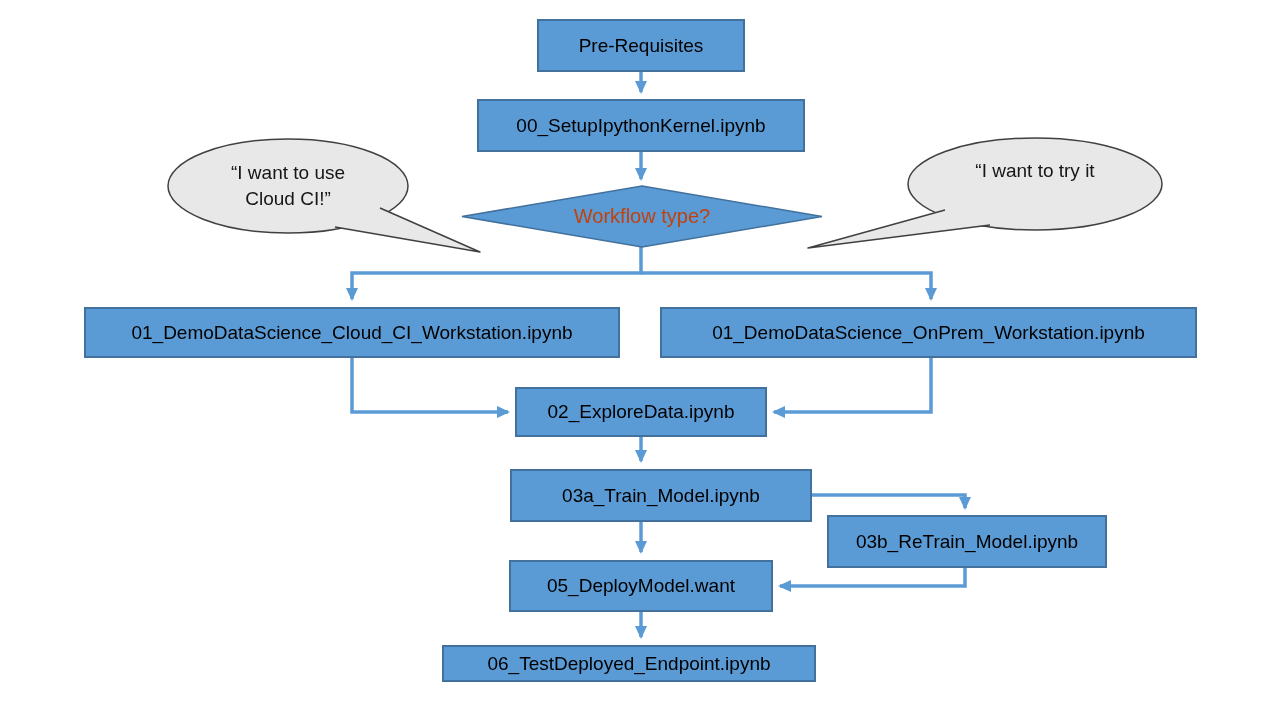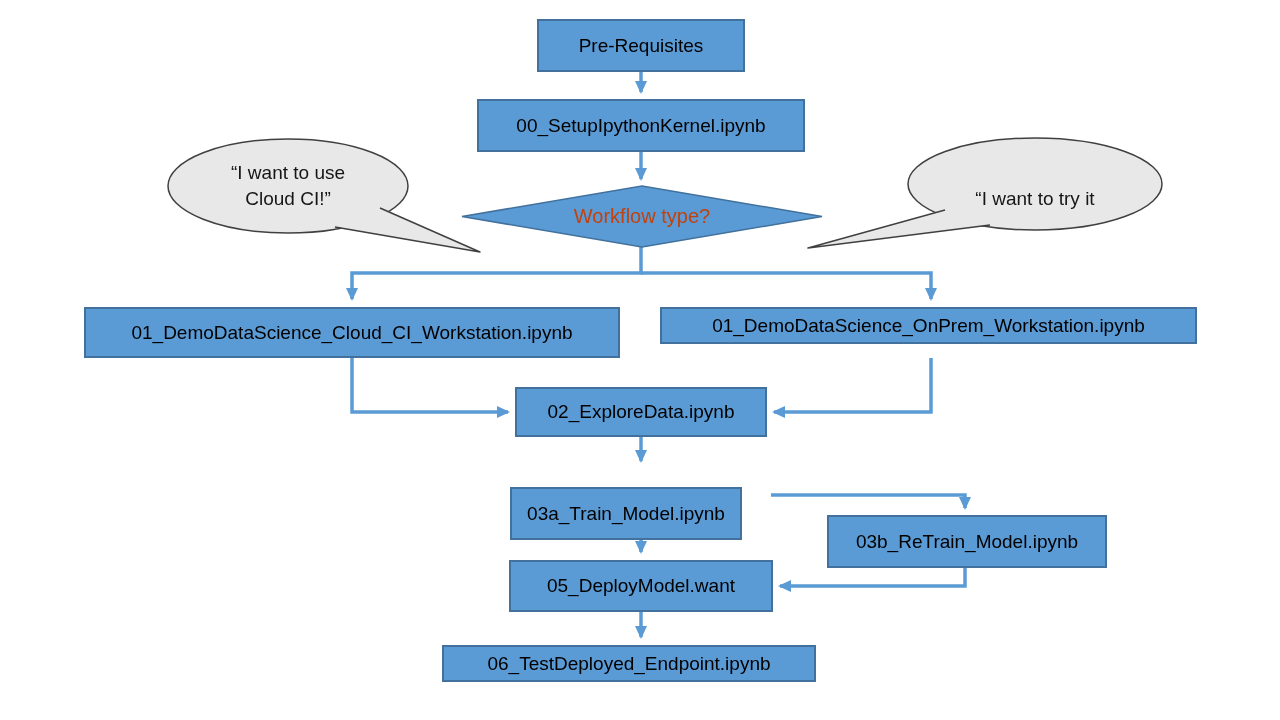--- a/index.html
+++ b/index.html
@@ -64,21 +64,21 @@
       <div>“I want to use</div>
       <div>Cloud CI!”</div>
     </div>
   </div>
 
   <div class="bubble" style="left:790px; top:130px; width:380px; height:130px">
     <svg width="380" height="130">
       <ellipse cx="245" cy="54" rx="127" ry="46" fill="#e9e8e8" stroke="#404040" stroke-width="1.5"></ellipse>
       <path d="M155,80 L18,118 L200,95" fill="#e9e8e8" stroke="#404040" stroke-width="1.5" stroke-linejoin="round"></path>
     </svg>
-    <div class="bubble-text" style="left:118px; top:28px; width:254px;margin-top:28px;">
+    <div class="bubble-text" style="left:118px; top:28px; width:254px;">
       <div>“I want to try it</div>
     </div>
   </div>
 
   <div class="node" style="left:537px; top:19px; width:208px; height:53px">
     <span>Pre-Requisites</span>
   </div>
 
   <div class="node" style="left:477px; top:99px; width:328px; height:53px">
     <span>00_SetupIpythonKernel.ipynb</span>
@@ -88,29 +88,29 @@
     <svg width="364" height="63">
       <polygon points="182,1 362,31.5 182,62 2,31.5" fill="#5b9bd5" stroke="#41719c" stroke-width="1.5"></polygon>
     </svg>
     <span class="dlabel">Workflow type?</span>
   </div>
 
   <div class="node" style="left:84px; top:307px; width:536px; height:51px">
     <span>01_DemoDataScience_Cloud_CI_Workstation.ipynb</span>
   </div>
 
-  <div class="node" style="left:660px; top:307px; width:537px; height:37px">
+  <div class="node" style="left:660px; top:307px; width:537px; height:51px">
     <span>01_DemoDataScience_OnPrem_Workstation.ipynb</span>
   </div>
 
   <div class="node" style="left:515px; top:387px; width:252px; height:50px">
     <span>02_ExploreData.ipynb</span>
   </div>
 
-  <div class="node" style="left:510px; top:487px; width:232px; height:53px">
+  <div class="node" style="left:510px; top:469px; width:302px; height:53px">
     <span>03a_Train_Model.ipynb</span>
   </div>
 
   <div class="node" style="left:827px; top:515px; width:280px; height:53px">
     <span>03b_ReTrain_Model.ipynb</span>
   </div>
 
   <div class="node" style="left:509px; top:560px; width:264px; height:52px">
     <span>05_DeployModel.want</span>
   </div>

